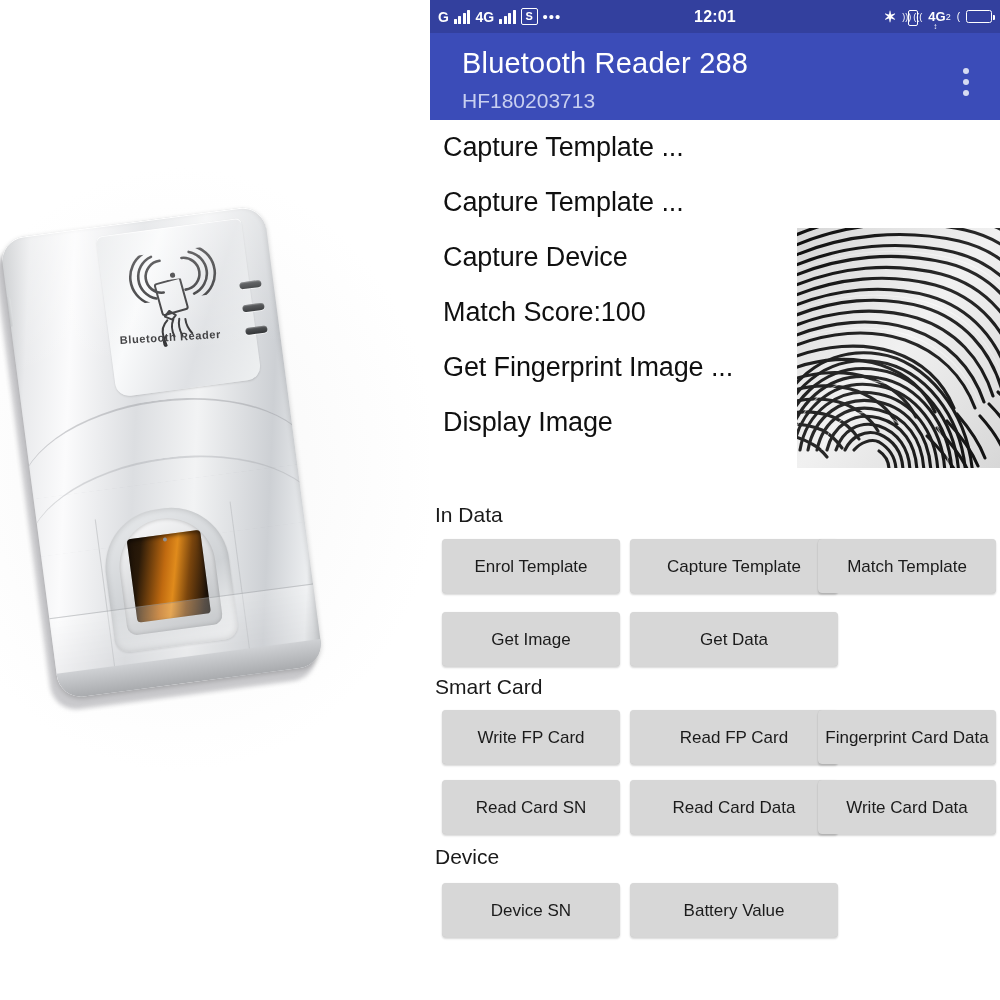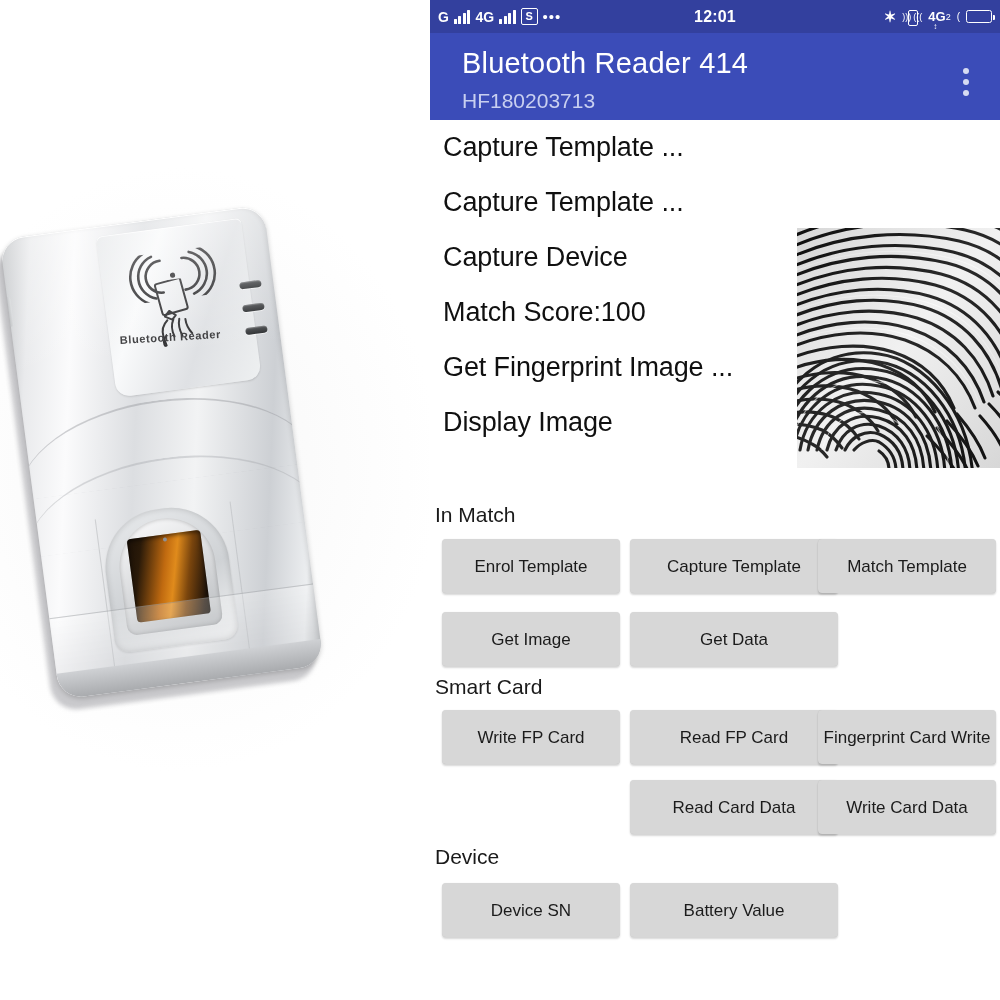--- a/index.html
+++ b/index.html
@@ -489,21 +489,21 @@
         <span class="arrows">↕</span>
       </span>
       <span class="batt-tick">(</span>
       <span class="battery">
         <span class="fill" style="width: 80%;"></span>
       </span>
     </div>
   </div>
 
   <div class="app-bar">
-    <div class="app-title">Bluetooth Reader 414</div>
+    <div class="app-title">Bluetooth Reader 288</div>
     <div class="app-subtitle">HF180203713</div>
     <div class="overflow-menu">
       <span></span>
       <span></span>
       <span></span>
     </div>
   </div>
 
   <div class="log-area">
     <div class="log-line">Capture Template ...</div>
@@ -578,30 +578,31 @@
       <defs>
         <linearGradient id="noiseg" x1="0" y1="0" x2="1" y2="1">
           <stop offset="0" stop-color="#000"></stop>
           <stop offset="0.5" stop-color="#fff"></stop>
           <stop offset="1" stop-color="#000"></stop>
         </linearGradient>
       </defs>
     </svg>
   </div>
 
-  <div class="section-label" style="top:503px">In Match</div>
+  <div class="section-label" style="top:503px">In Data</div>
   <button class="btn col1" style="top:539px">Enrol Template</button>
   <button class="btn col2" style="top:539px">Capture Template</button>
   <button class="btn col3" style="top:539px">Match Template</button>
   <button class="btn col1" style="top:612px">Get Image</button>
   <button class="btn col2" style="top:612px">Get Data</button>
 
   <div class="section-label" style="top:675px">Smart Card</div>
   <button class="btn col1" style="top:710px">Write FP Card</button>
   <button class="btn col2" style="top:710px">Read FP Card</button>
-  <button class="btn col3" style="top:710px">Fingerprint Card Write</button>
+  <button class="btn col3" style="top:710px">Fingerprint Card Data</button>
+  <button class="btn col1" style="top:780px">Read Card SN</button>
   <button class="btn col2" style="top:780px">Read Card Data</button>
   <button class="btn col3" style="top:780px">Write Card Data</button>
 
   <div class="section-label" style="top:845px">Device</div>
   <button class="btn col1" style="top:883px">Device SN</button>
   <button class="btn col2" style="top:883px">Battery Value</button>
 </div>
 
 </body></html>

